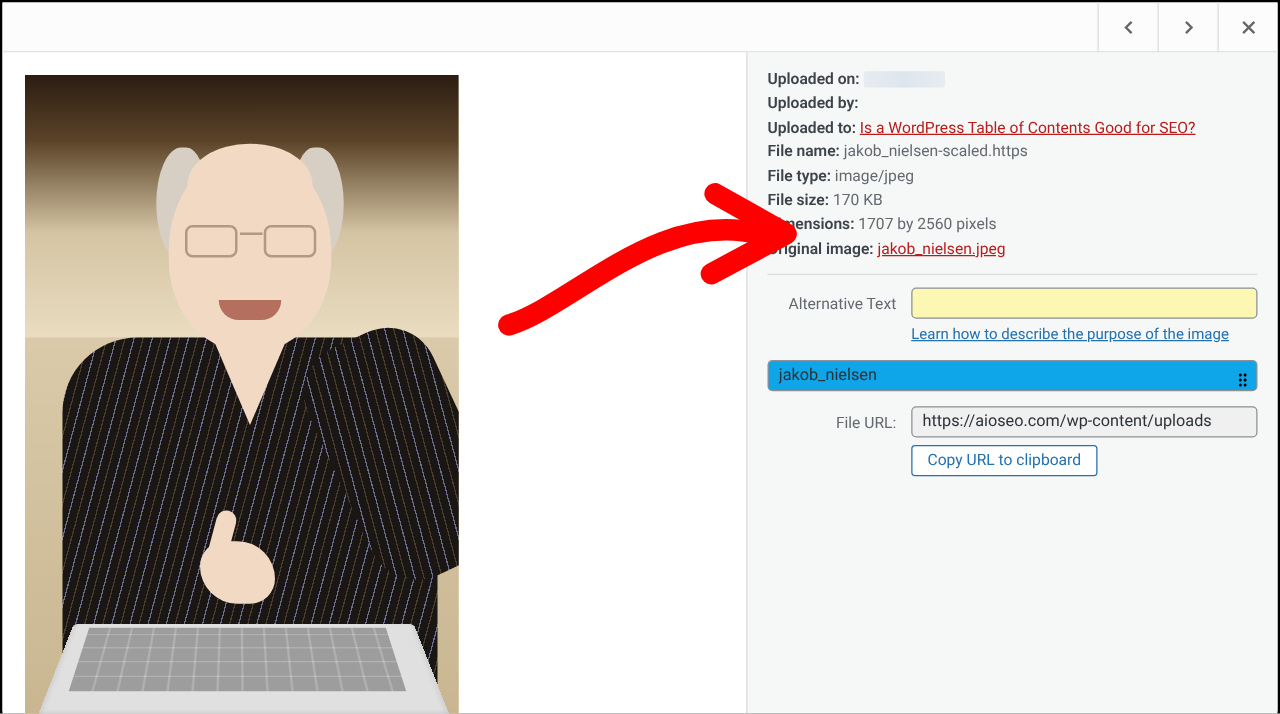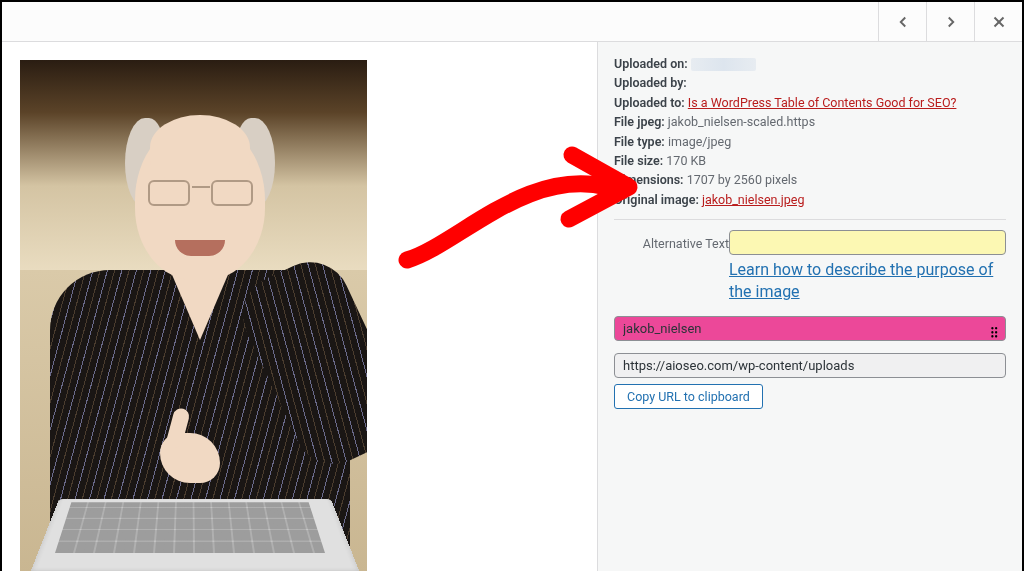--- a/index.html
+++ b/index.html
@@ -10,26 +10,26 @@
     .content { display: flex; height: calc(571px - 42px); }
     .left { flex: 1; display: flex; align-items: flex-start; justify-content: flex-start; padding: 18px; background: #fff; }
     .img-wrap { width: 347px; height: 513px; background: #e4d3b8; position: relative; overflow: hidden; }
     .right { width: 425px; background: #f6f7f7; border-left: 1px solid #dcdcde; padding: 12px 16px 16px 16px; overflow-y: auto; font-size: 12.5px; color: #646970; }
     .meta-line { line-height: 1.55; }
     .meta-line strong { font-weight: 600; color: #3c434a; }
     .meta-line a { color: #b91c1c; text-decoration: underline; }
     .meta-block { padding-bottom: 10px; margin-bottom: 6px; border-bottom: 1px solid #dcdcde; }
     .settings { padding-top: 4px; }
     .setting-row { display: flex; align-items: flex-start; margin-bottom: 12px; }
-    .setting-row .lbl { width: 115px; flex-shrink: 0; text-align: right; padding-right: 0; padding-top: 6px; color: #646970; font-size: 12.5px; }
+    .setting-row .lbl { width: 115px; flex-shrink: 0; text-align: right; padding-right: 12px; padding-top: 6px; color: #646970; font-size: 12.5px; }
     .setting-row .ctrl { flex: 1; }
-    .ctrl input[type="text"], .ctrl textarea { width: 100%; padding: 4px 8px; border: 1px solid #8c8f94; border-radius: 4px; font-size: 13px; background: #ec4899; color: #2c3338; }
+    .ctrl input[type="text"], .ctrl textarea { width: 100%; padding: 4px 8px; border: 1px solid #8c8f94; border-radius: 4px; font-size: 13px; background: #0ea5e9; color: #2c3338; }
     .ctrl textarea { height: 62px; resize: vertical; }
     .alt-input { background: #fcf8b3 !important; }
-    .help-text { font-size: 16px; margin-top: 4px; color: #646970; line-height: 1.4; }
+    .help-text { font-size: 12px; margin-top: 4px; color: #646970; line-height: 1.4; }
     .help-text a { color: #2271b1; text-decoration: underline; }
     .copy-btn { margin-top: 6px; padding: 4px 12px; border: 1px solid #2271b1; background: #fff; color: #2271b1; border-radius: 3px; font-size: 12.5px; cursor: pointer; }
     .readonly-url input { background: #f0f0f1 !important; color: #3c434a; }
     .title-input-wrap { position: relative; }
     .title-input-wrap .req { position: absolute; right: 8px; top: 6px; font-weight: bold; color: #000; font-size: 14px; }
     .arrow-annotation { position: absolute; left: 395px; top: 123px; pointer-events: none; z-index: 50; }
     .blur-patch { display: inline-block; width: 65px; height: 13px; background: linear-gradient(90deg, #e7ecf1 0%, #dde5ee 50%, #e7ecf1 100%); vertical-align: middle; border-radius: 2px; }
     
     .photo-bg-top { position:absolute; top:0; left:0; right:0; height:210px; background: linear-gradient(180deg, #2a1d12 0%, #5b4328 25%, #d4c4a3 60%, #e9dcc0 100%); }
     .photo-bg-bottom { position:absolute; top:210px; left:0; right:0; bottom:0; background: linear-gradient(180deg, #dacaa9 0%, #c9b691 100%); }
@@ -96,21 +96,21 @@
         <div class="hand"></div>
         <div class="finger"></div>
       </div>
     </div>
 
     <div class="right">
       <div class="meta-block">
         <div class="meta-line"><strong>Uploaded on:</strong> <span class="blur-patch"></span></div>
         <div class="meta-line"><strong>Uploaded by:</strong> <span></span></div>
         <div class="meta-line"><strong>Uploaded to:</strong> <a href="#">Is a WordPress Table of Contents Good for SEO?</a></div>
-        <div class="meta-line"><strong>File jpeg:</strong> <span>jakob_nielsen-scaled.https</span></div>
+        <div class="meta-line"><strong>File name:</strong> <span>jakob_nielsen-scaled.https</span></div>
         <div class="meta-line"><strong>File type:</strong> <span>image/jpeg</span></div>
         <div class="meta-line"><strong>File size:</strong> <span>170 KB</span></div>
         <div class="meta-line"><strong>Dimensions:</strong> <span>1707 by 2560 pixels</span></div>
         <div class="meta-line"><strong>Original image:</strong> <a href="#">jakob_nielsen.jpeg</a></div>
       </div>
 
       <div class="settings">
         <div class="setting-row">
           <div class="lbl">Alternative Text</div>
           <div class="ctrl">
@@ -122,20 +122,21 @@
         <div class="setting-row">
           <div class="ctrl title-input-wrap">
             <input type="text" value="jakob_nielsen" style="">
             <span class="req">⁝⁝</span>
           </div>
         </div>
 
 
 
         <div class="setting-row readonly-url">
+          <div class="lbl">File URL:</div>
           <div class="ctrl">
             <input type="text" readonly="" value="https://aioseo.com/wp-content/uploads" style="">
             <button class="copy-btn">Copy URL to clipboard</button>
           </div>
         </div>
       </div>
     </div>
   </div>
 
   <svg class="arrow-annotation" width="250" height="150" viewBox="0 0 250 150">

